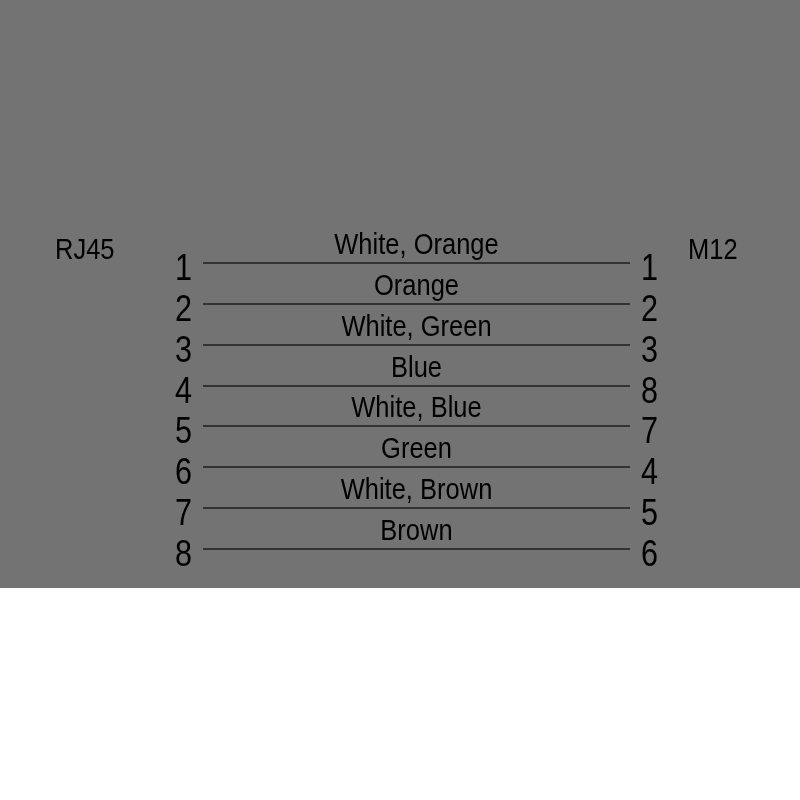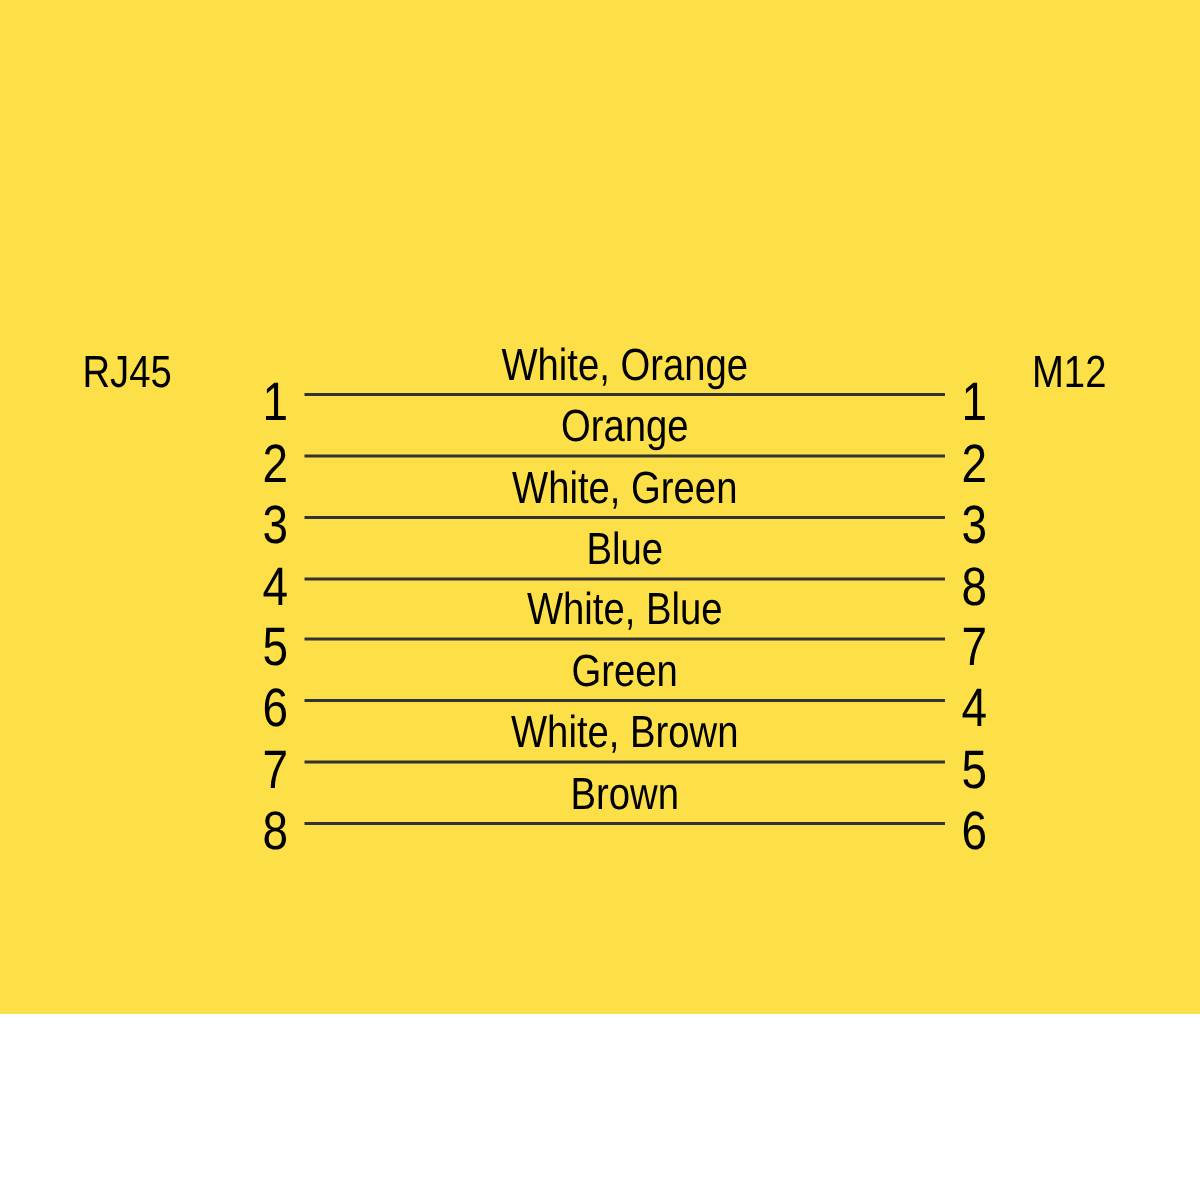--- a/index.html
+++ b/index.html
@@ -3,22 +3,22 @@
 <meta charset="utf-8">
 <style>
   html, body {
     margin: 0;
     padding: 0;
     background: #ffffff;
   }
   .canvas {
     position: relative;
     width: 800px;
-    height: 676px;
-    background: #fde047;
+    height: 588px;
+    background: #737373;
     overflow: hidden;
     font-family: "Liberation Sans", sans-serif;
     color: #000000;
   }
   .connector-label {
     position: absolute;
     font-size: 30px;
     line-height: 30px;
     white-space: nowrap;
     transform: scaleX(0.85);

